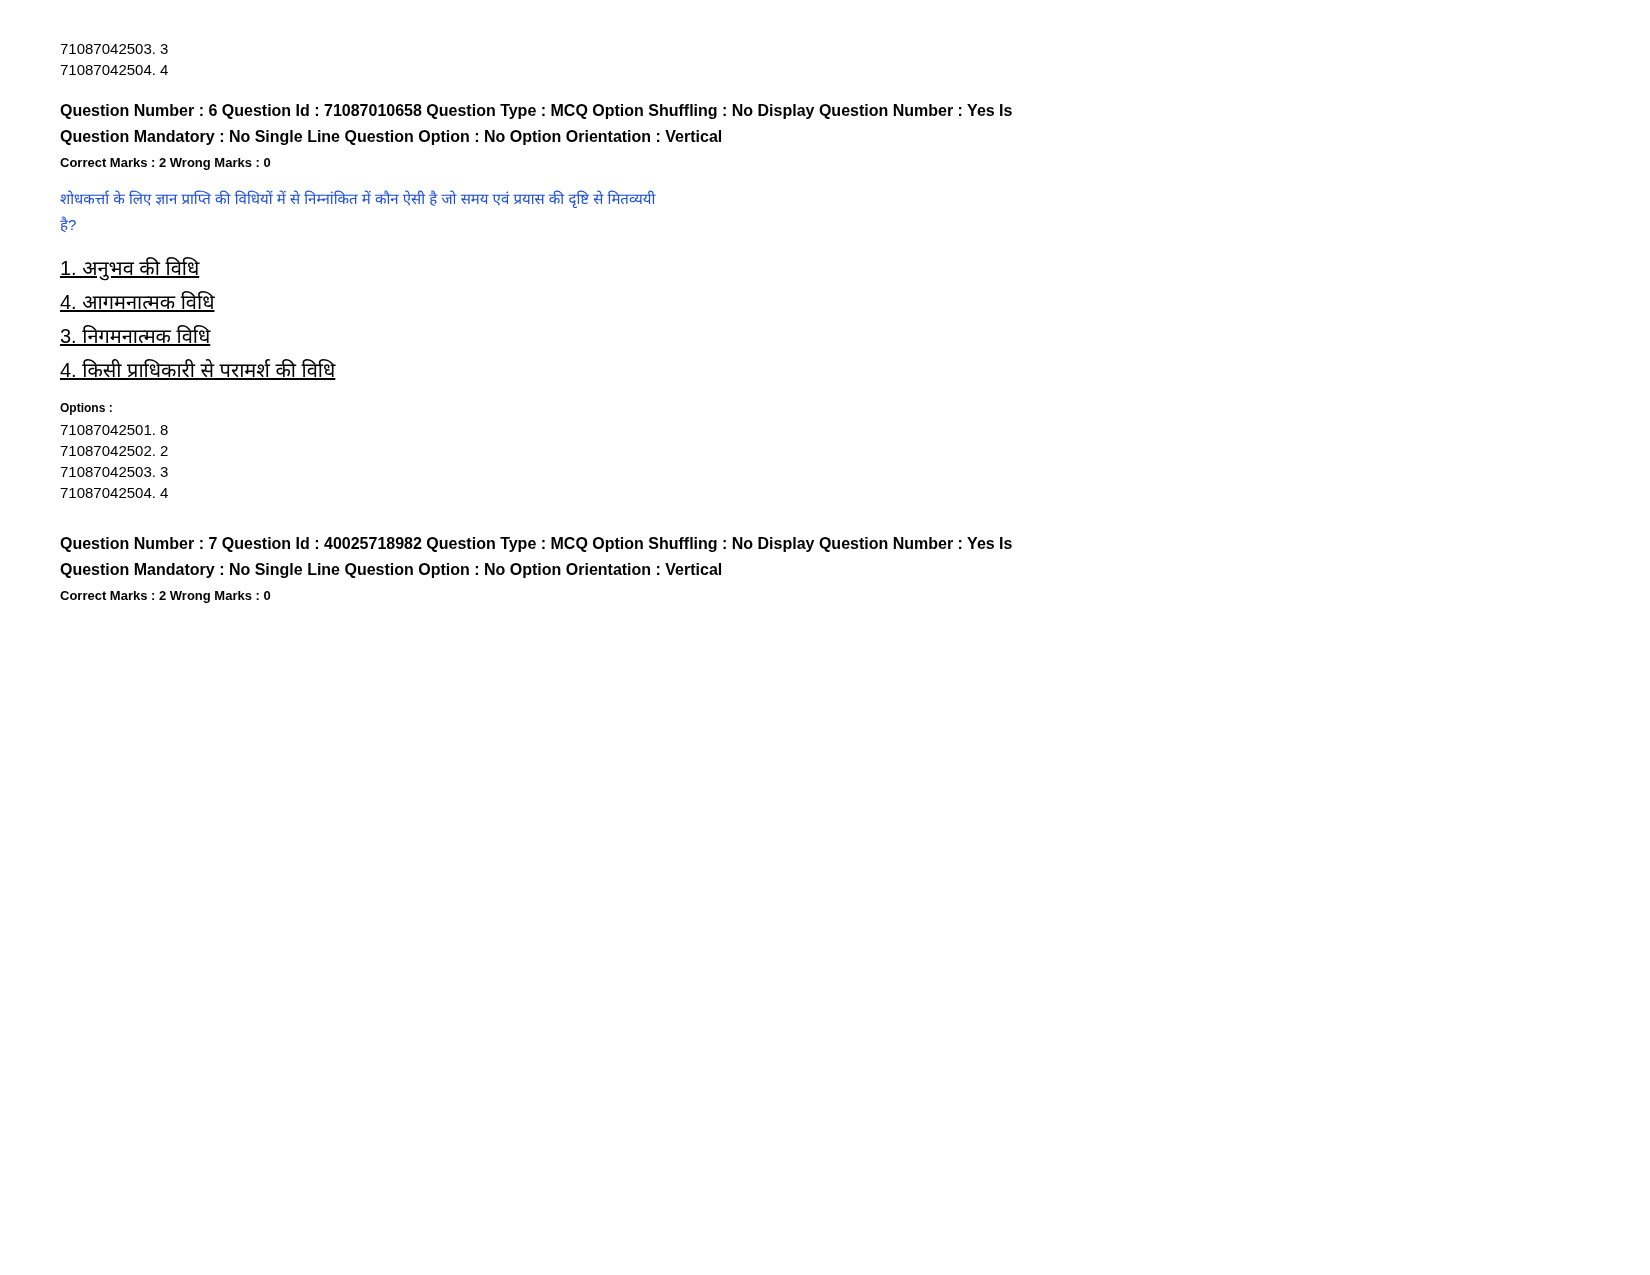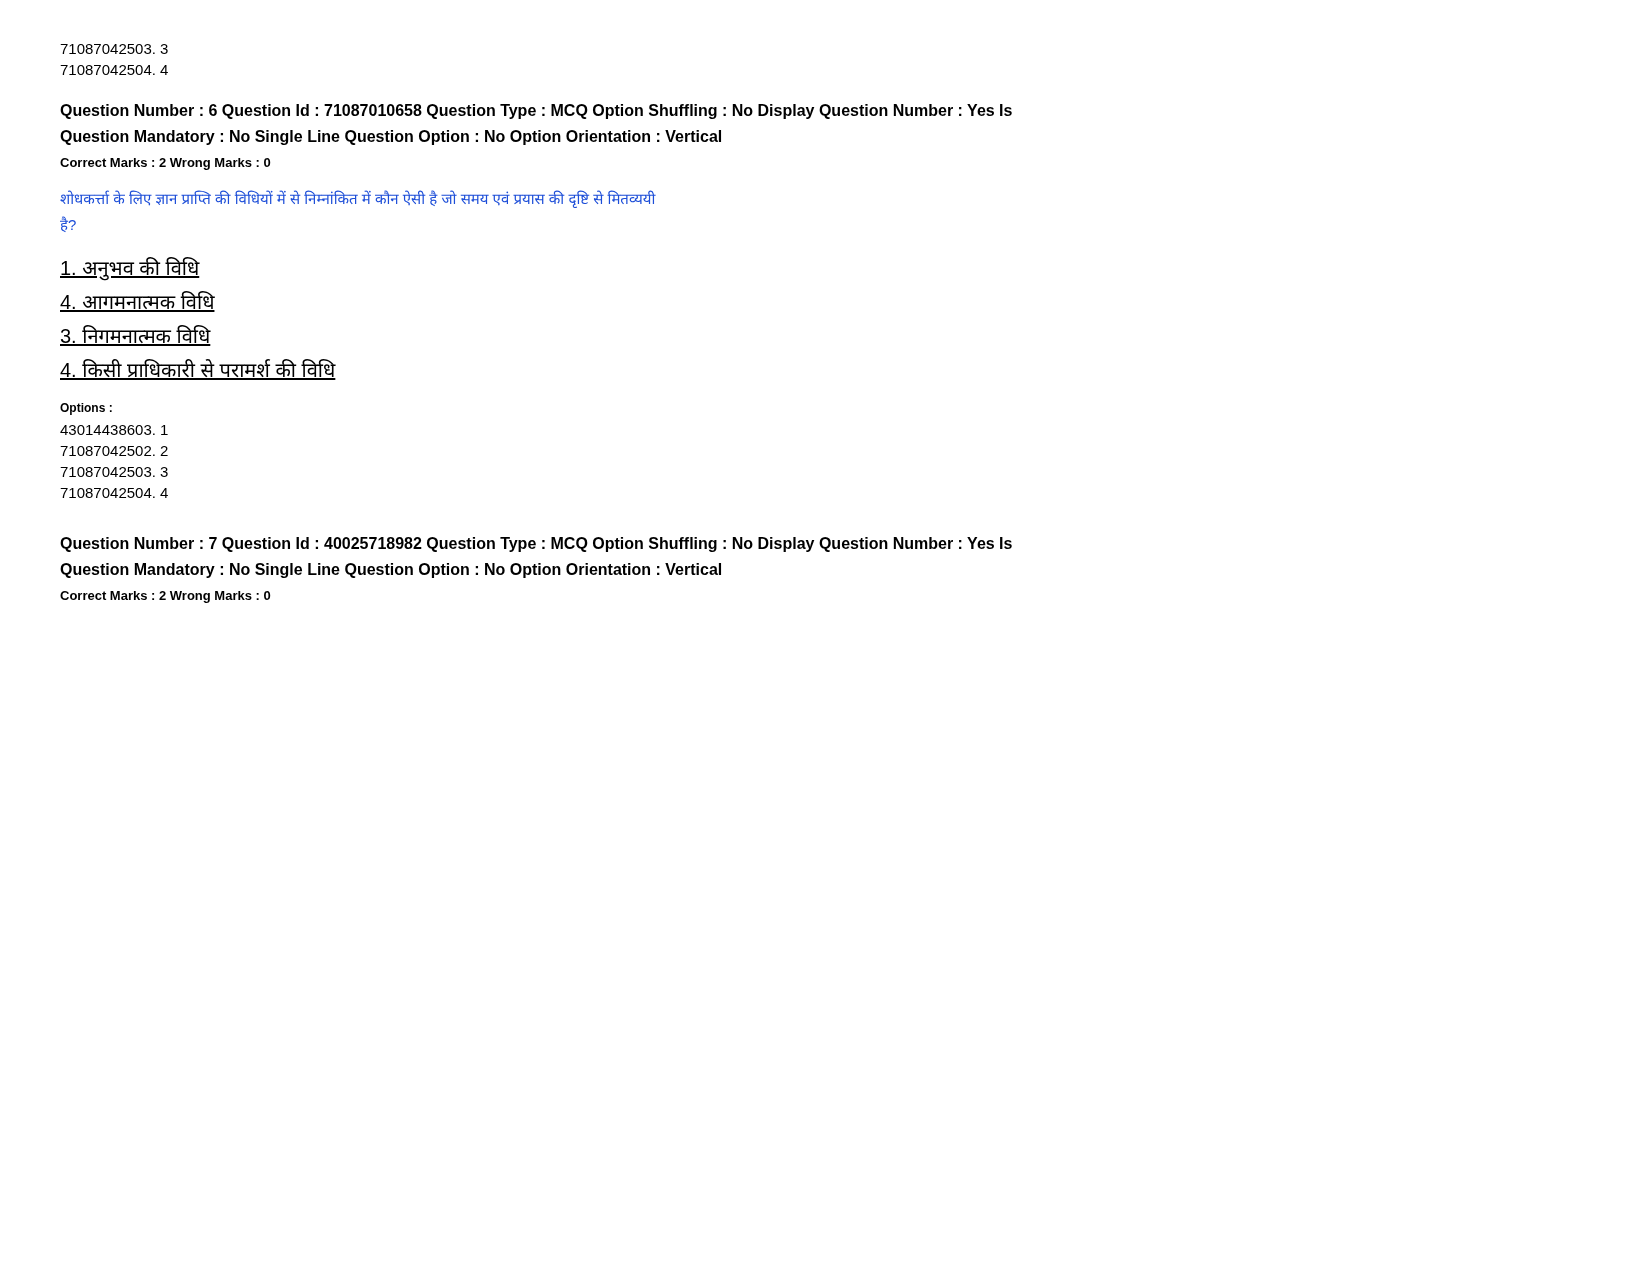--- a/index.html
+++ b/index.html
@@ -85,21 +85,21 @@
 
   <ul class="options-list">
     <li>1. अनुभव की विधि</li>
     <li>4. आगमनात्मक विधि</li>
     <li>3. निगमनात्मक विधि</li>
     <li>4. किसी प्राधिकारी से परामर्श की विधि</li>
   </ul>
 
   <div class="options-label">Options :</div>
   <div class="answer-options">
-    <div class="option-line">43014438603. 1</div>
+    <div class="option-line">71087042501. 8</div>
     <div class="option-line">71087042502. 2</div>
     <div class="option-line">71087042503. 3</div>
     <div class="option-line">71087042504. 4</div>
   </div>
 </div>
 
 <div class="question-block">
   <div class="question-meta">
     <div>Question Number : 7 Question Id : 40025718982 Question Type : MCQ Option Shuffling : No Display Question Number : Yes Is</div>
     <div>Question Mandatory : No Single Line Question Option : No Option Orientation : Vertical</div>

